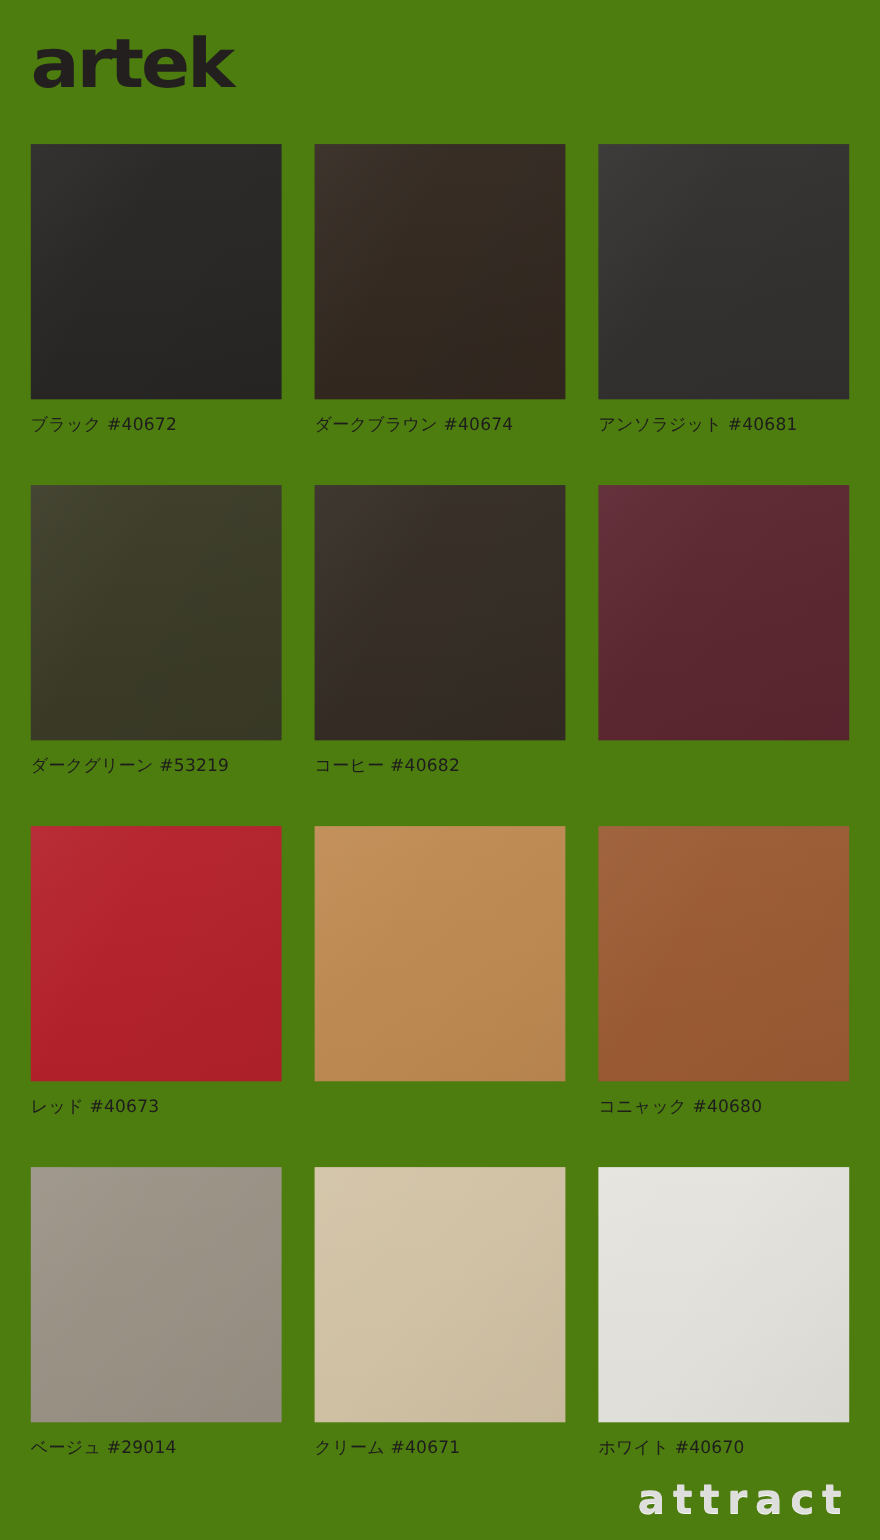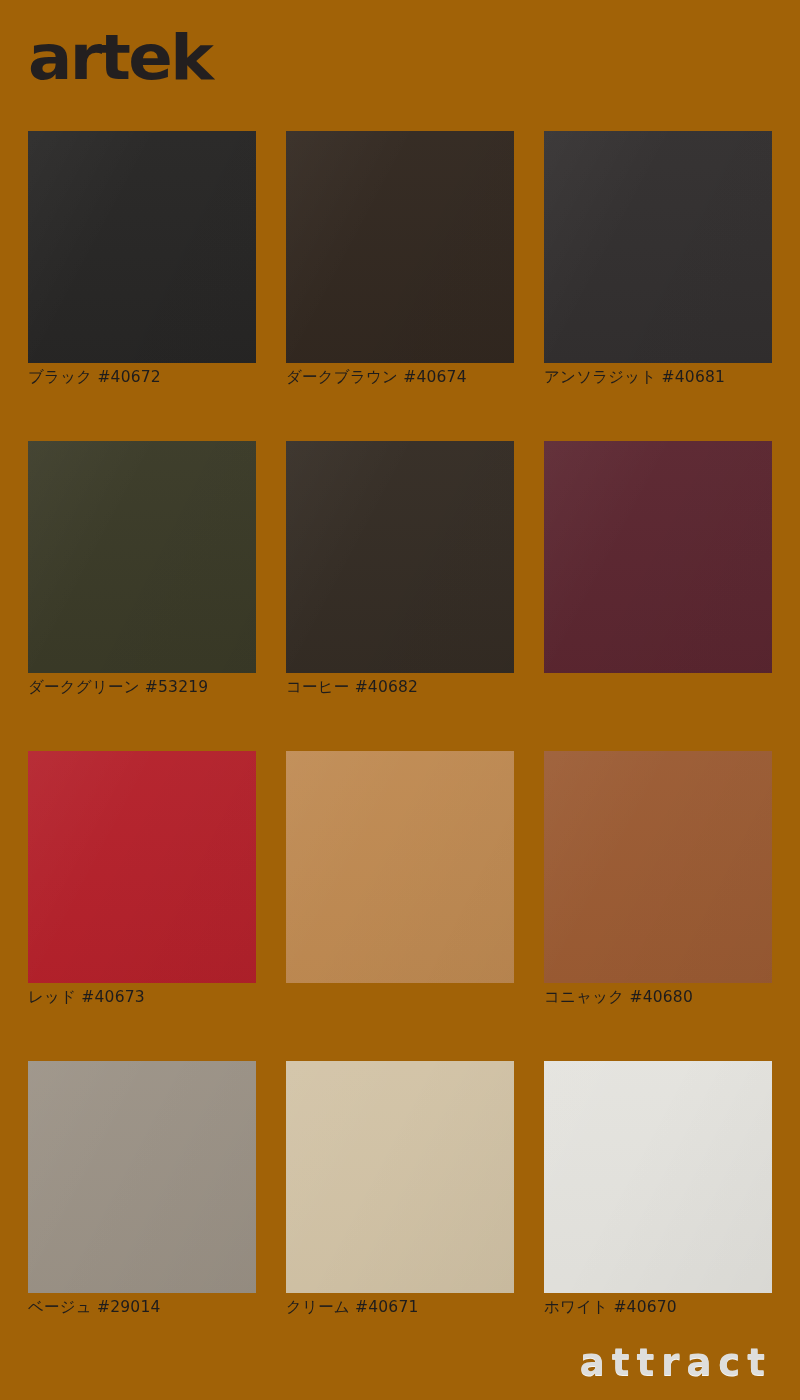--- a/index.html
+++ b/index.html
@@ -9,21 +9,21 @@
     height: 1400px;
     background: #fdfdfc;
     font-family: "Liberation Sans", "DejaVu Sans", sans-serif;
     overflow: hidden;
   }
 
   .page {
     position: relative;
     width: 800px;
     height: 1400px;
-    background: #a16207;
+    background: #4d7c0f;
   }
 
   
   .brand-header {
     position: absolute;
     left: 28px;
     top: 22px;
     width: 400px;
     height: 80px;
   }
@@ -70,21 +70,21 @@
     position: absolute;
     inset: 0;
     background:
       linear-gradient(118deg, rgba(255,255,255,0.035) 0%, rgba(255,255,255,0.0) 38%, rgba(0,0,0,0.03) 100%),
       linear-gradient(to bottom, rgba(255,255,255,0.025) 0%, rgba(0,0,0,0.02) 100%);
     pointer-events: none;
   }
 
   .swatch-label {
     display: block;
-    margin-top: 4px;
+    margin-top: 13px;
     font-size: 15.5px;
     line-height: 20px;
     color: #1e1c1c;
     font-family: "DejaVu Sans", "Liberation Sans", sans-serif;
     letter-spacing: 0.2px;
     white-space: nowrap;
   }
 
   
   .footer {

